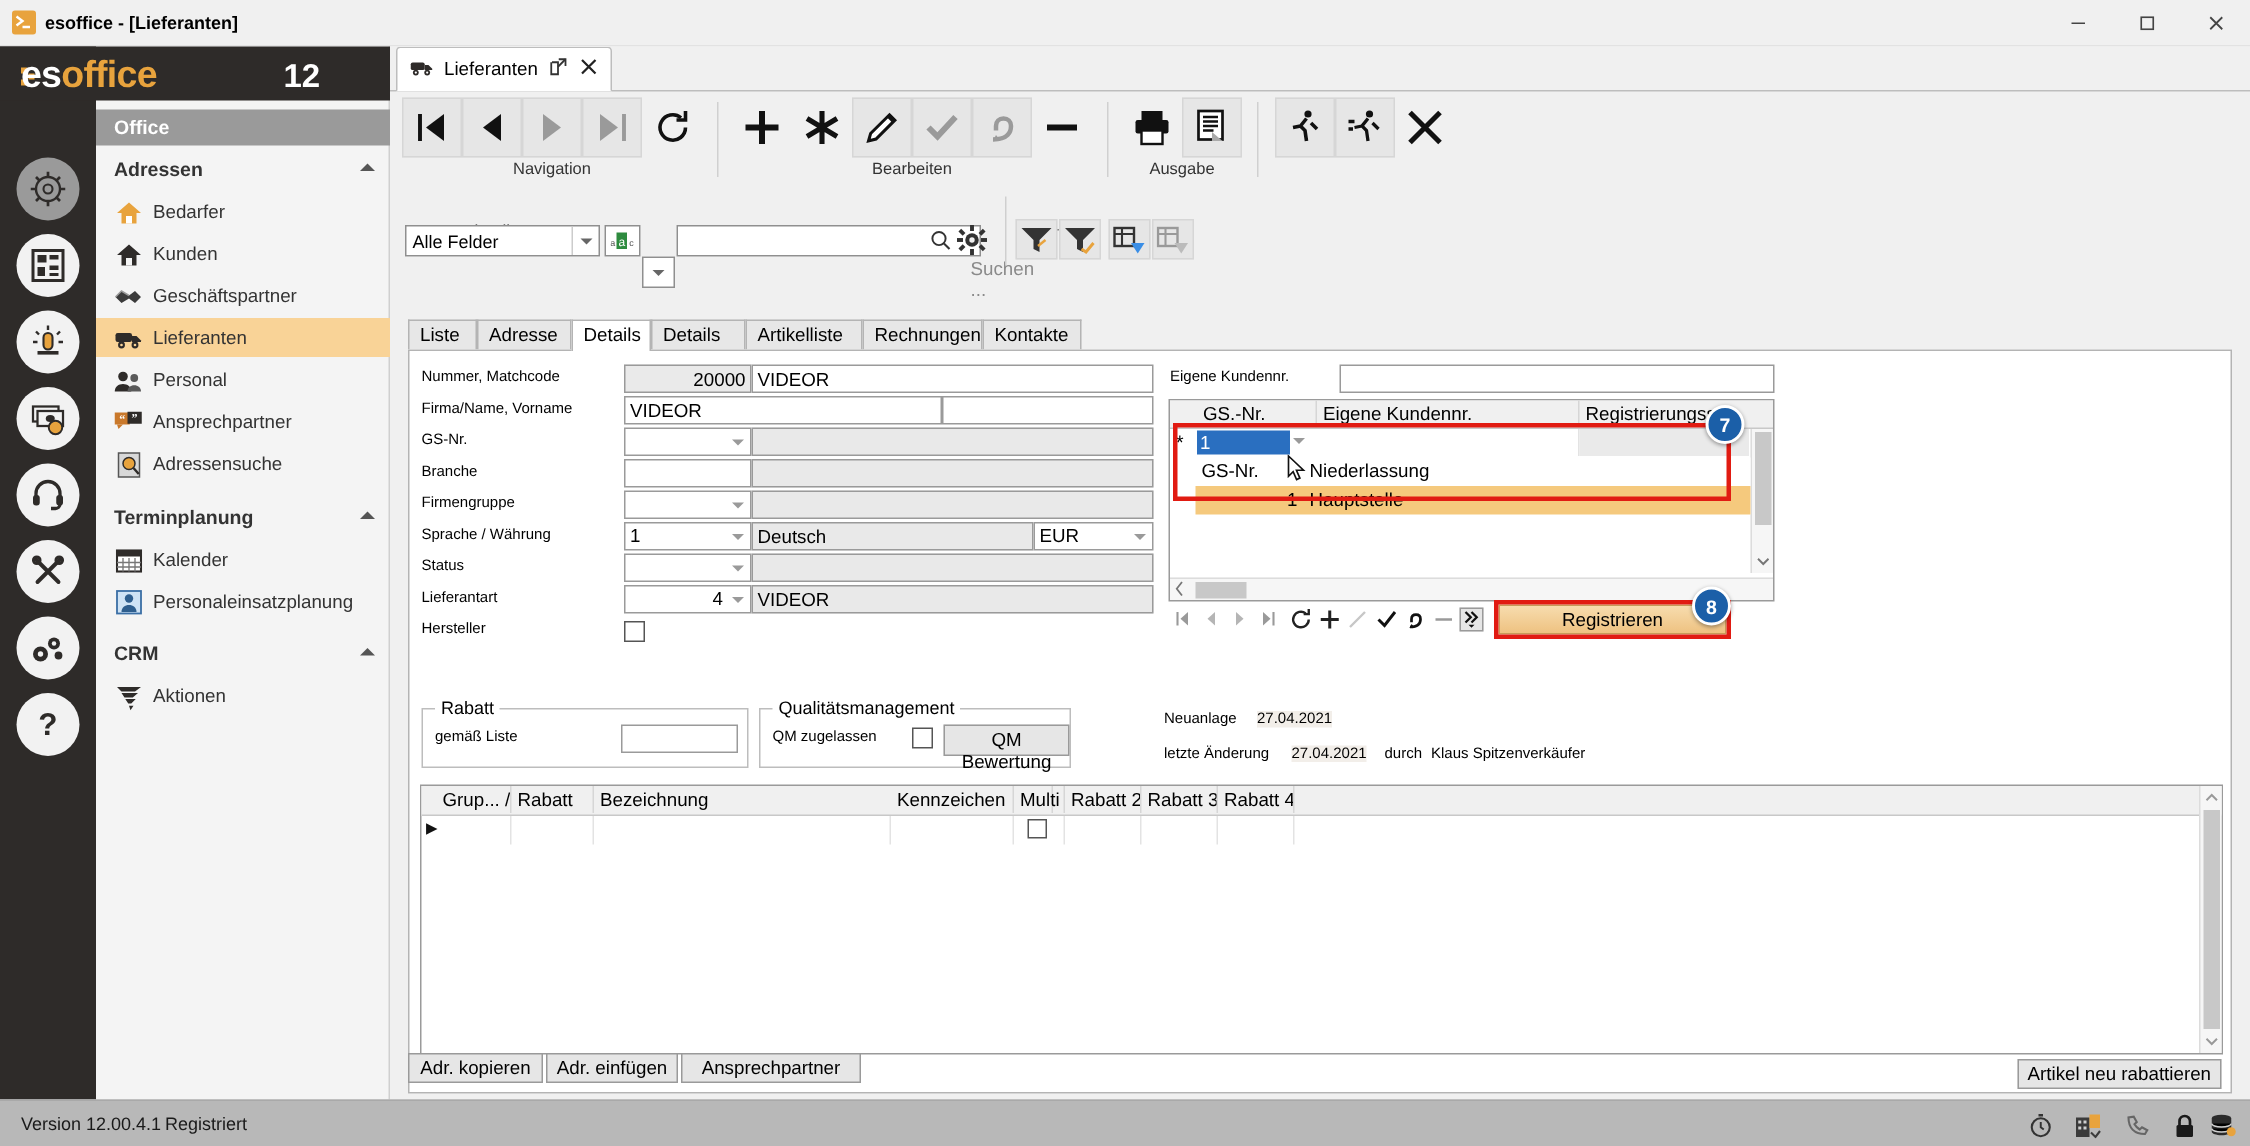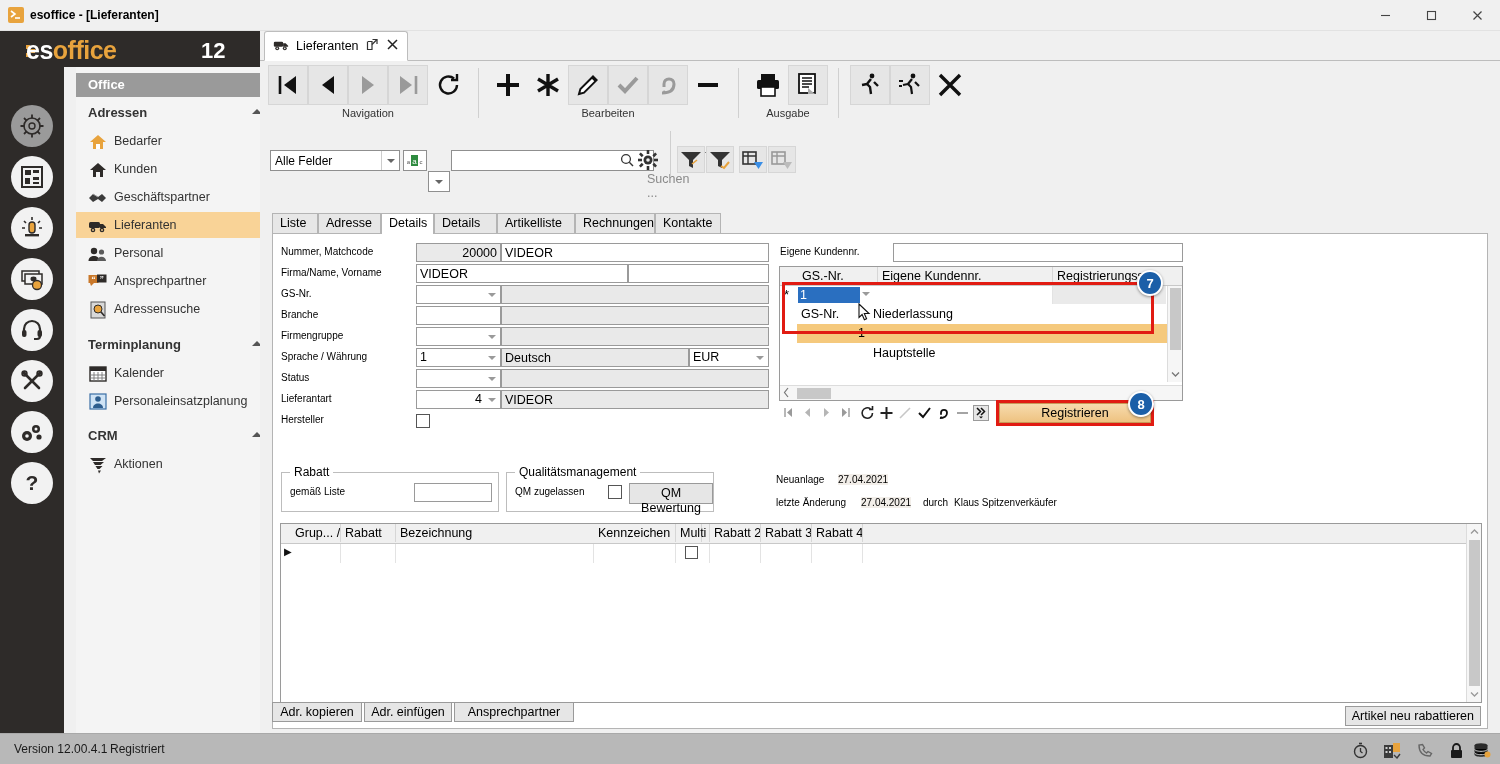--- a/index.html
+++ b/index.html
@@ -21,21 +21,21 @@
   .titlebar .tb-text { position:absolute; left:30px; top:7px; font-size:12px; font-weight:bold; color:#000; line-height:16px; }
   .wbtn { position:absolute; top:0; width:46px; height:30px; display:flex; align-items:center; justify-content:center; cursor:default; }
   .wbtn.min { right:92px; } .wbtn.max { right:46px; } .wbtn.close { right:0px; }
 
   
   .rail { position:absolute; left:0; top:31px; width:64px; height:702px; background:#2e2b29; }
   .rail-icon { position:absolute; left:11px; width:42px; height:42px; border-radius:50%; background:#f2f2f2; display:flex; align-items:center; justify-content:center; }
   .rail-icon.sel { background:#9a9a9a; }
 
   
-  .navpanel { position:absolute; left:76px; top:31px; width:196px; height:702px; background:#f4f4f4; border-right:1px solid #cfcfcf; }
+  .navpanel { position:absolute; left:64px; top:31px; width:196px; height:702px; background:#f4f4f4; border-right:1px solid #cfcfcf; }
   .brand { position:absolute; left:-64px; top:0; width:260px; height:36px; background:#2e2b29; color:#fff; }
   .brand .bt { position:absolute; left:14px; top:5px; font-size:25px; font-weight:bold; letter-spacing:-0.5px; }
   .brand .bt .es { color:#fff; } .brand .bt .office { color:#e8a33d; }
   .brand .bv { position:absolute; left:189px; top:7px; font-size:22px; font-weight:bold; color:#fff; }
   .brand .bmark { position:absolute; left:14px; top:12px; }
 
   .navhead { position:absolute; left:0; width:196px; height:24px; background:#9a9a9a; color:#fff; font-weight:bold; font-size:13px; padding-left:12px; line-height:24px; }
   .navgroup { position:absolute; left:0; width:196px; height:26px; font-weight:bold; font-size:13px; color:#333; padding-left:12px; line-height:26px; }
   .navgroup .caret { position:absolute; right:10px; top:9px; width:0;height:0; border-left:5px solid transparent; border-right:5px solid transparent; border-bottom:5px solid #555; }
   .navitem { position:absolute; left:0; width:196px; height:26px; font-size:12.5px; color:#333; line-height:26px; padding-left:38px; }
@@ -642,21 +642,21 @@
             <span class="gcell" style="left:273px;width:113px;background:#eaeaea;border-right:none"></span>
           </div>
 
           <div class="dropdownlist" style="left:17px;top:38px;width:370px;height:38px;border:none;background:#fff;">
             <div class="dl-row" style="top:0">
               <span style="position:absolute;left:4px;">GS-Nr.</span>
               <span style="position:absolute;left:76px;">Niederlassung</span>
             </div>
             <div class="dl-row sel" style="top:19px">
               <span style="position:absolute;left:0;width:68px;text-align:right;">1</span>
-              <span style="position:absolute;left:76px;margin-top:20px;">Hauptstelle</span>
+              <span style="position:absolute;left:76px;">Hauptstelle</span>
             </div>
           </div>
 
           <div class="sb-v" style="right:0;top:19px;height:96px;">
             <div class="thumb" style="top:2px;height:62px;"></div>
             <div class="ar" style="bottom:0;">
                 <svg width="9" height="7" viewBox="0 0 9 7">
                   <path d="M1 1.5l3.5 3.5L8 1.5" fill="none" stroke="#777" stroke-width="1.3"></path>
                 </svg>
               </div>

